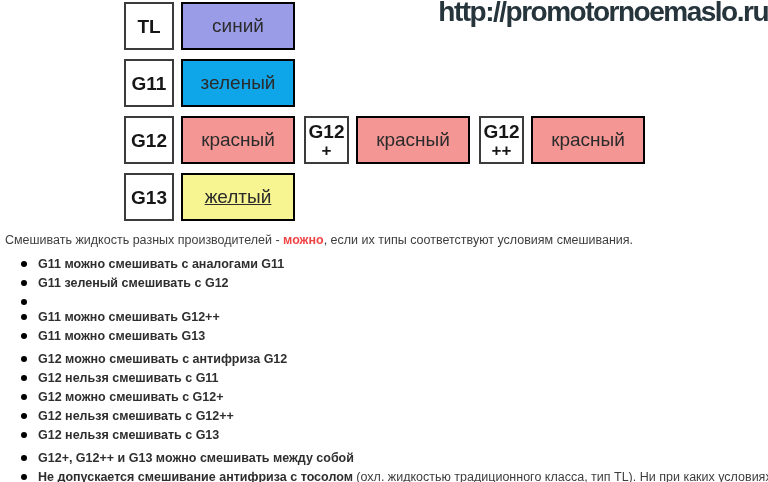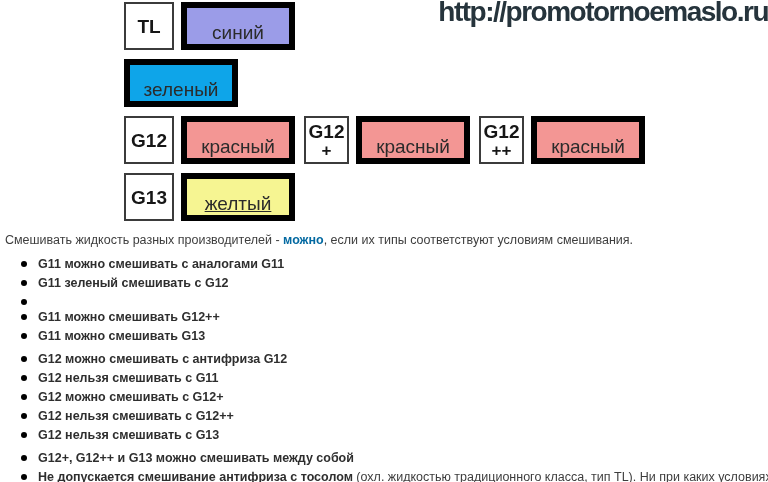--- a/index.html
+++ b/index.html
@@ -28,32 +28,32 @@
     width: 50px; height: 48px;
     border: 2px solid #3b3b3b; background: #ffffff;
     display: flex; flex-direction: column; justify-content: center; align-items: center;
     font-weight: bold; font-size: 19px; color: #161616;
     line-height: 1; margin-right: 7px; flex: none;
   }
   .lbox.plus { width: 45px; }
   .lbox .sub { font-size: 17px; line-height: 1; margin-top: 1px; }
   .swatch {
     width: 114px; height: 48px;
-    border: 6px solid #000000;
-    display: flex; align-items: flex-end; justify-content: center;
+    border: 2px solid #000000;
+    display: flex; align-items: center; justify-content: center;
     font-size: 19px; color: #2b2b2b;
     margin-right: 9px; flex: none;
   }
 
   
   .intro {
     position: absolute; top: 233px; left: 5px;
     font-size: 12.5px; color: #3d3d3d; white-space: nowrap;
   }
-  .intro b { color: #0369a1; }
+  .intro b { color: #ef4444; }
   .rules { position: absolute; top: 257px; left: 0; }
   .bgroup { margin-bottom: 9px; }
   .bullet {
     display: flex; align-items: flex-start;
     margin-bottom: 5px; line-height: 14px;
     font-size: 12.5px; color: #2e2e2e; white-space: nowrap;
   }
   .dot {
     width: 6px; height: 6px; border-radius: 50%;
     background: #000; flex: none;
@@ -72,20 +72,23 @@
   <div class="diagram" id="diagram">
       <div class="drow">
         <div class="lbox">
           <div>TL</div>
         </div>
         <div class="swatch" style="background: rgb(155, 156, 232);">
           <span>синий</span>
         </div>
       </div>
       <div class="drow">
+        <div class="lbox">
+          <div>G11</div>
+        </div>
         <div class="swatch" style="background: #0ea5e9;">
           <span>зеленый</span>
         </div>
       </div>
       <div class="drow">
         <div class="lbox">
           <div>G12</div>
         </div>
         <div class="swatch" style="background: rgb(243, 150, 148);">
           <span>красный</span>

